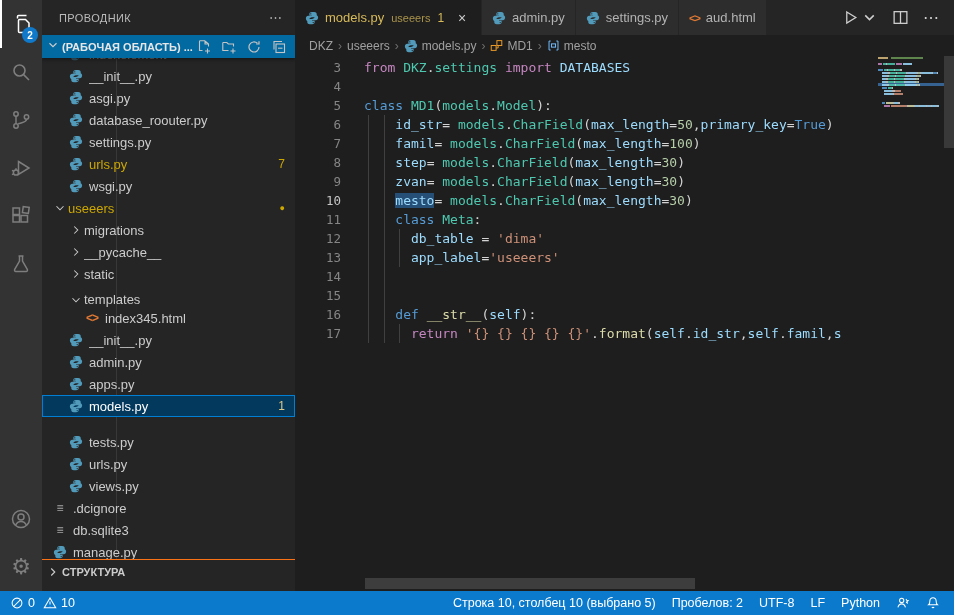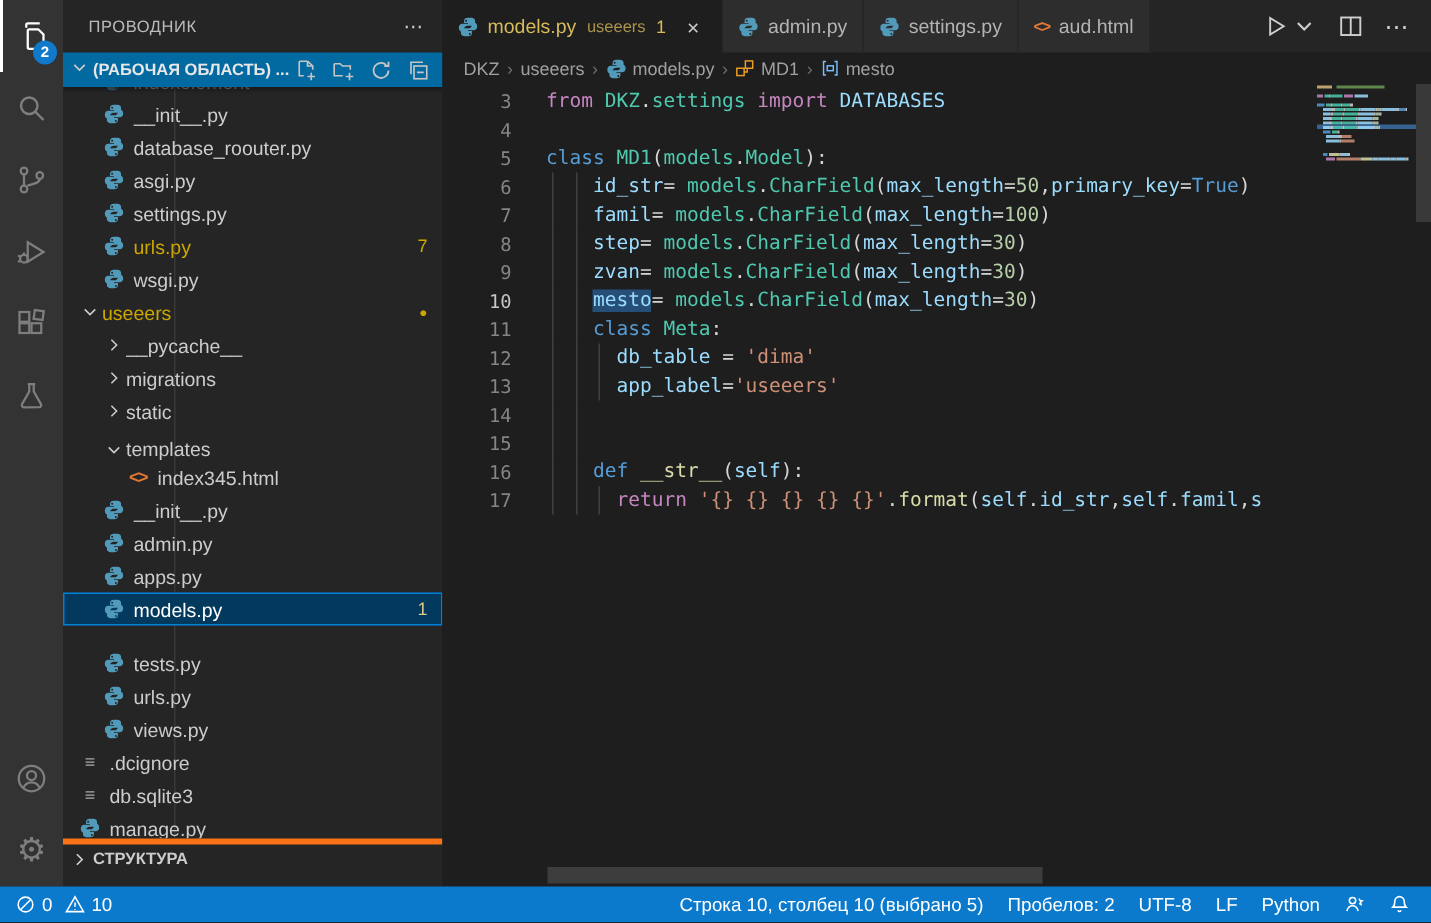--- a/index.html
+++ b/index.html
@@ -31,21 +31,21 @@
   .tree-row { position:relative; height:22px; display:flex; align-items:center; font-size:13px; color:#cccccc; cursor:pointer; white-space:nowrap; }
   .tree-row.partial { margin-top:-15px; opacity:.45; }
   .tree-row.selected { background:#04395e; outline:1px solid #007fd4; outline-offset:-1px; color:#ffffff; }
   .tree-row .chev { width:16px; display:flex; justify-content:center; flex:none; }
   .tree-row .ficon { width:16px; margin-right:5px; display:flex; justify-content:center; align-items:center; flex:none; font-size:12px; }
   .tree-row .label { flex:1; overflow:hidden; text-overflow:ellipsis; }
   .tree-row .rbadge { margin-right:10px; font-size:12px; }
   .tree-guide { position:absolute; left:74px; top:0; bottom:0; width:1px; background:#383838; }
   .icon-html { color:#e37933; font-weight:bold; font-size:11px; letter-spacing:-1px; }
   .icon-file { color:#a7a7a7; font-size:12px; }
-  #outline-row { position:absolute; bottom:8px; left:0; right:0; height:24px; border-top:4px solid #f97316; display:flex; align-items:center; padding-left:4px; background:#252526; }
+  #outline-row { position:absolute; bottom:8px; left:0; right:0; height:24px; border-top:1px solid #f97316; display:flex; align-items:center; padding-left:4px; background:#252526; }
   #outline-label { font-size:11px; font-weight:bold; color:#cccccc; margin-left:2px; }
   
   #editor-area { position:absolute; left:295px; top:0; right:0; height:591px; background:#1e1e1e; }
   #tab-bar { height:35px; background:#252526; display:flex; align-items:stretch; }
   .tab { display:flex; align-items:center; padding:0 10px; background:#2d2d2d; color:#b3b3b3; font-size:13px; cursor:pointer; border-right:1px solid #252526; white-space:nowrap; }
   .tab.active { background:#1e1e1e; color:#d7ba5a; }
   .tab .ficon { margin-right:6px; display:flex; align-items:center; font-size:11px; }
   .tab .desc { margin-left:7px; font-size:11px; opacity:.75; }
   .tab .tbadge { margin-left:7px; font-size:12px; }
   .tab .close { margin-left:9px; color:#cccccc; font-size:14px; width:18px; text-align:center; border-radius:3px; }
@@ -191,30 +191,30 @@
           </span>
           <span class="label">__init__.py</span>
         </div>
         <div class="tree-row" style="padding-left: 26px;">
           <span class="ficon">
             <svg width="14" height="14" viewBox="0 0 16 16">
               <path fill="#519aba" d="M7.9 1c-1.8 0-2.9.8-2.9 2.2V5h3v.5H3.6C2.2 5.5 1 6.6 1 8.5s1.2 3 2.6 3H5V9.6c0-1.5 1.3-2.6 2.9-2.6h3.2c1.3 0 2.3-1 2.3-2.3V3.2C13.4 1.9 12.1 1 10.6 1H7.9zM6.6 2.5a.75.75 0 1 1 0 1.5.75.75 0 0 1 0-1.5z"></path>
               <path fill="#519aba" d="M8.1 15c1.8 0 2.9-.8 2.9-2.2V11h-3v-.5h4.4c1.4 0 2.6-1.1 2.6-3s-1.2-3-2.6-3H11v1.9c0 1.5-1.3 2.6-2.9 2.6H4.9c-1.3 0-2.3 1-2.3 2.3v1.5C2.6 14.1 3.9 15 5.4 15h2.7zm1.3-1a.75.75 0 1 1 0-1.5.75.75 0 0 1 0 1.5z"></path>
             </svg>
           </span>
+          <span class="label">asgi.py</span>
+        </div>
+        <div class="tree-row" style="padding-left: 26px;">
+          <span class="ficon">
+            <svg width="14" height="14" viewBox="0 0 16 16">
+              <path fill="#519aba" d="M7.9 1c-1.8 0-2.9.8-2.9 2.2V5h3v.5H3.6C2.2 5.5 1 6.6 1 8.5s1.2 3 2.6 3H5V9.6c0-1.5 1.3-2.6 2.9-2.6h3.2c1.3 0 2.3-1 2.3-2.3V3.2C13.4 1.9 12.1 1 10.6 1H7.9zM6.6 2.5a.75.75 0 1 1 0 1.5.75.75 0 0 1 0-1.5z"></path>
+              <path fill="#519aba" d="M8.1 15c1.8 0 2.9-.8 2.9-2.2V11h-3v-.5h4.4c1.4 0 2.6-1.1 2.6-3s-1.2-3-2.6-3H11v1.9c0 1.5-1.3 2.6-2.9 2.6H4.9c-1.3 0-2.3 1-2.3 2.3v1.5C2.6 14.1 3.9 15 5.4 15h2.7zm1.3-1a.75.75 0 1 1 0-1.5.75.75 0 0 1 0 1.5z"></path>
+            </svg>
+          </span>
           <span class="label">database_roouter.py</span>
-        </div>
-        <div class="tree-row" style="padding-left: 26px;">
-          <span class="ficon">
-            <svg width="14" height="14" viewBox="0 0 16 16">
-              <path fill="#519aba" d="M7.9 1c-1.8 0-2.9.8-2.9 2.2V5h3v.5H3.6C2.2 5.5 1 6.6 1 8.5s1.2 3 2.6 3H5V9.6c0-1.5 1.3-2.6 2.9-2.6h3.2c1.3 0 2.3-1 2.3-2.3V3.2C13.4 1.9 12.1 1 10.6 1H7.9zM6.6 2.5a.75.75 0 1 1 0 1.5.75.75 0 0 1 0-1.5z"></path>
-              <path fill="#519aba" d="M8.1 15c1.8 0 2.9-.8 2.9-2.2V11h-3v-.5h4.4c1.4 0 2.6-1.1 2.6-3s-1.2-3-2.6-3H11v1.9c0 1.5-1.3 2.6-2.9 2.6H4.9c-1.3 0-2.3 1-2.3 2.3v1.5C2.6 14.1 3.9 15 5.4 15h2.7zm1.3-1a.75.75 0 1 1 0-1.5.75.75 0 0 1 0 1.5z"></path>
-            </svg>
-          </span>
-          <span class="label">asgi.py</span>
         </div>
         <div class="tree-row" style="padding-left: 26px;">
           <span class="ficon">
             <svg width="14" height="14" viewBox="0 0 16 16">
               <path fill="#519aba" d="M7.9 1c-1.8 0-2.9.8-2.9 2.2V5h3v.5H3.6C2.2 5.5 1 6.6 1 8.5s1.2 3 2.6 3H5V9.6c0-1.5 1.3-2.6 2.9-2.6h3.2c1.3 0 2.3-1 2.3-2.3V3.2C13.4 1.9 12.1 1 10.6 1H7.9zM6.6 2.5a.75.75 0 1 1 0 1.5.75.75 0 0 1 0-1.5z"></path>
               <path fill="#519aba" d="M8.1 15c1.8 0 2.9-.8 2.9-2.2V11h-3v-.5h4.4c1.4 0 2.6-1.1 2.6-3s-1.2-3-2.6-3H11v1.9c0 1.5-1.3 2.6-2.9 2.6H4.9c-1.3 0-2.3 1-2.3 2.3v1.5C2.6 14.1 3.9 15 5.4 15h2.7zm1.3-1a.75.75 0 1 1 0-1.5.75.75 0 0 1 0 1.5z"></path>
             </svg>
           </span>
           <span class="label">settings.py</span>
         </div>
@@ -245,29 +245,29 @@
           </span>
           <span class="label">useeers</span>
           <span class="rbadge" style="font-size:9px;color:#cca700;">●</span>
         </div>
         <div class="tree-row" style="padding-left: 26px;">
           <span class="chev">
             <svg width="14" height="14" viewBox="0 0 16 16" fill="none" stroke="#cccccc" stroke-width="1.2">
               <path d="M6 4l4 4-4 4"></path>
             </svg>
           </span>
-          <span class="label">__pycache__</span>
+          <span class="label">migrations</span>
         </div>
         <div class="tree-row" style="padding-left: 26px;">
           <span class="chev">
             <svg width="14" height="14" viewBox="0 0 16 16" fill="none" stroke="#cccccc" stroke-width="1.2">
               <path d="M6 4l4 4-4 4"></path>
             </svg>
           </span>
-          <span class="label">migrations</span>
+          <span class="label">__pycache__</span>
         </div>
         <div class="tree-row" style="padding-left: 26px;">
           <span class="chev">
             <svg width="14" height="14" viewBox="0 0 16 16" fill="none" stroke="#cccccc" stroke-width="1.2">
               <path d="M6 4l4 4-4 4"></path>
             </svg>
           </span>
           <span class="label">static</span>
         </div>
         <div class="tree-row" style="padding-left: 26px; align-items: flex-end;">

